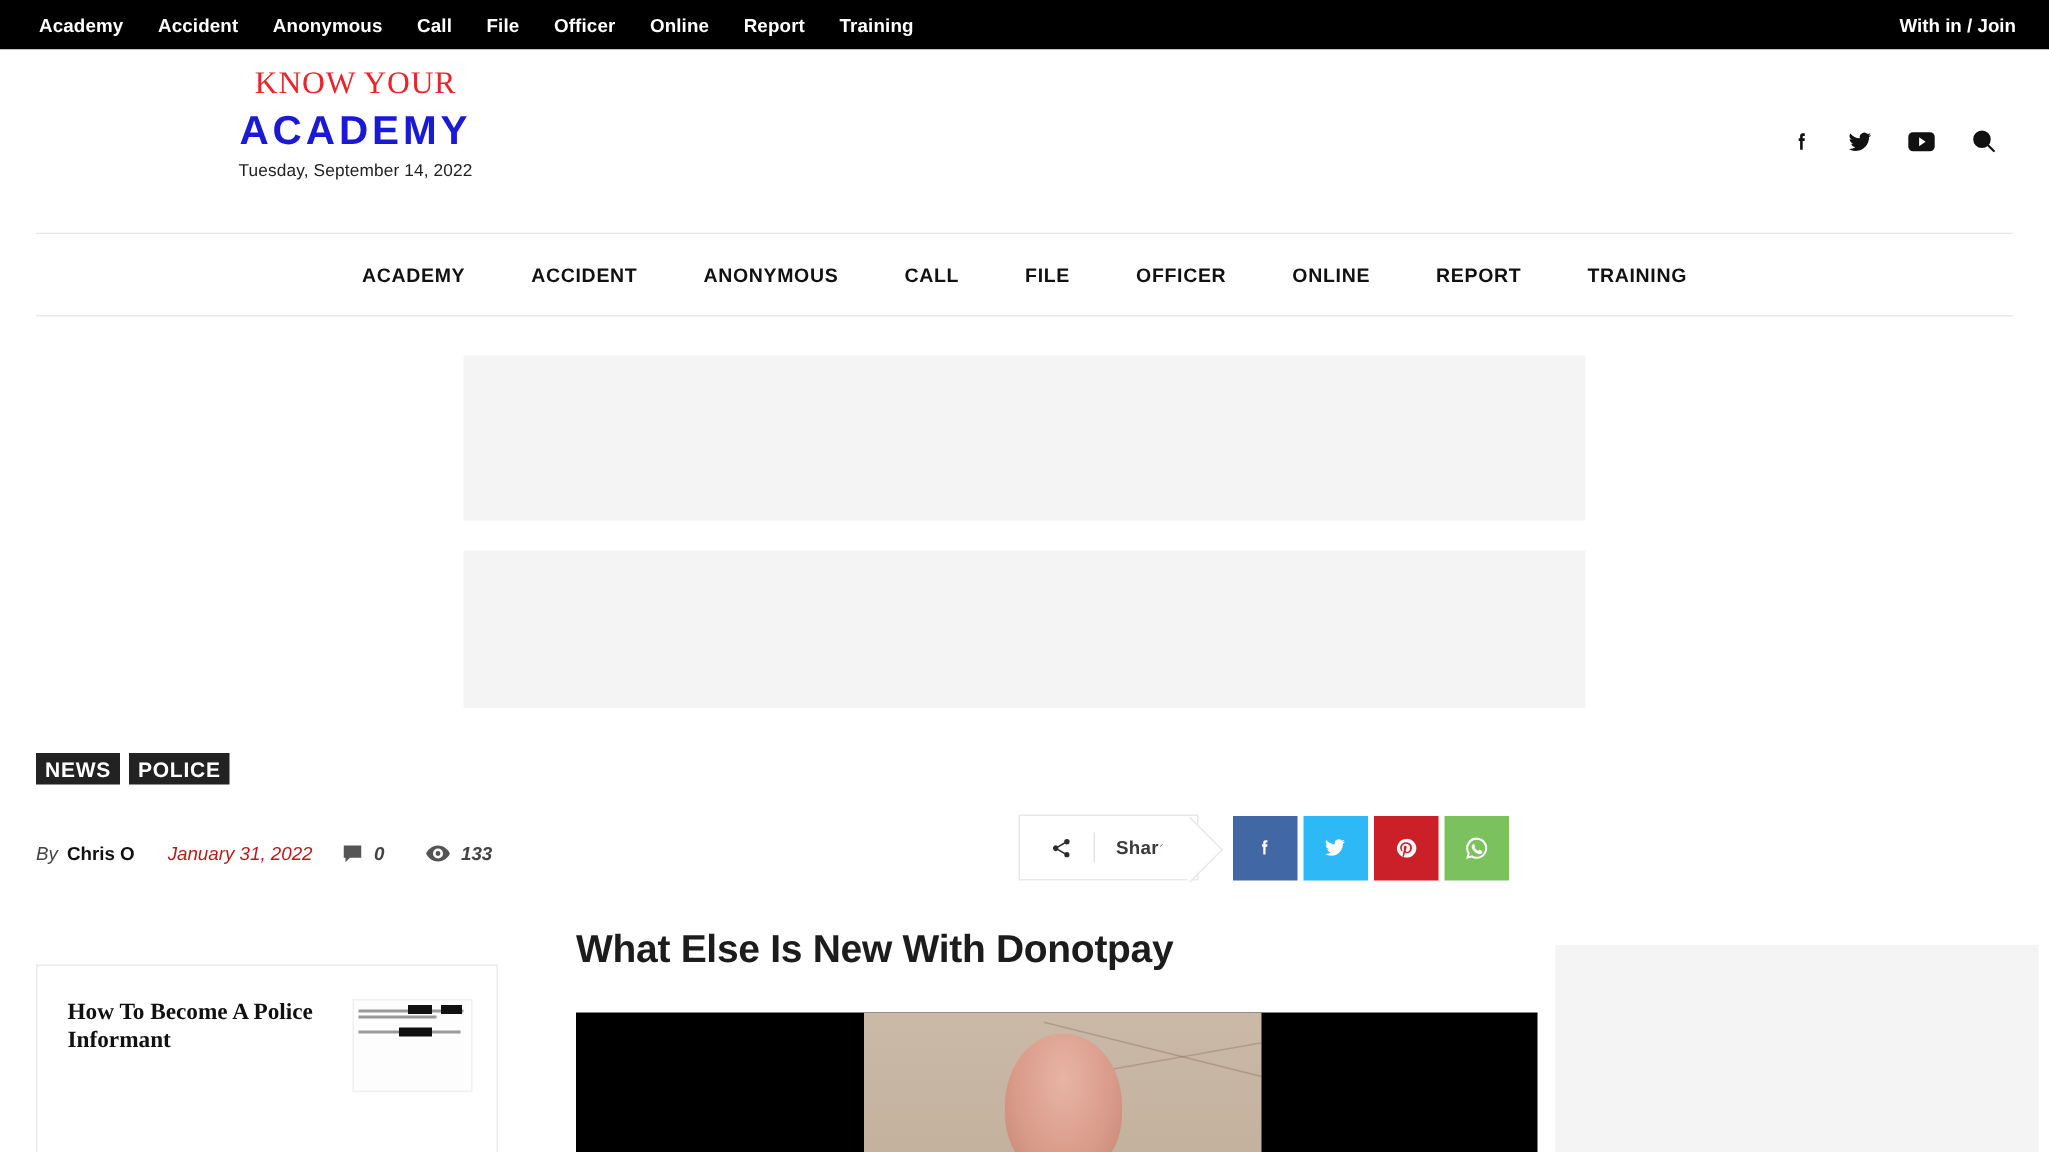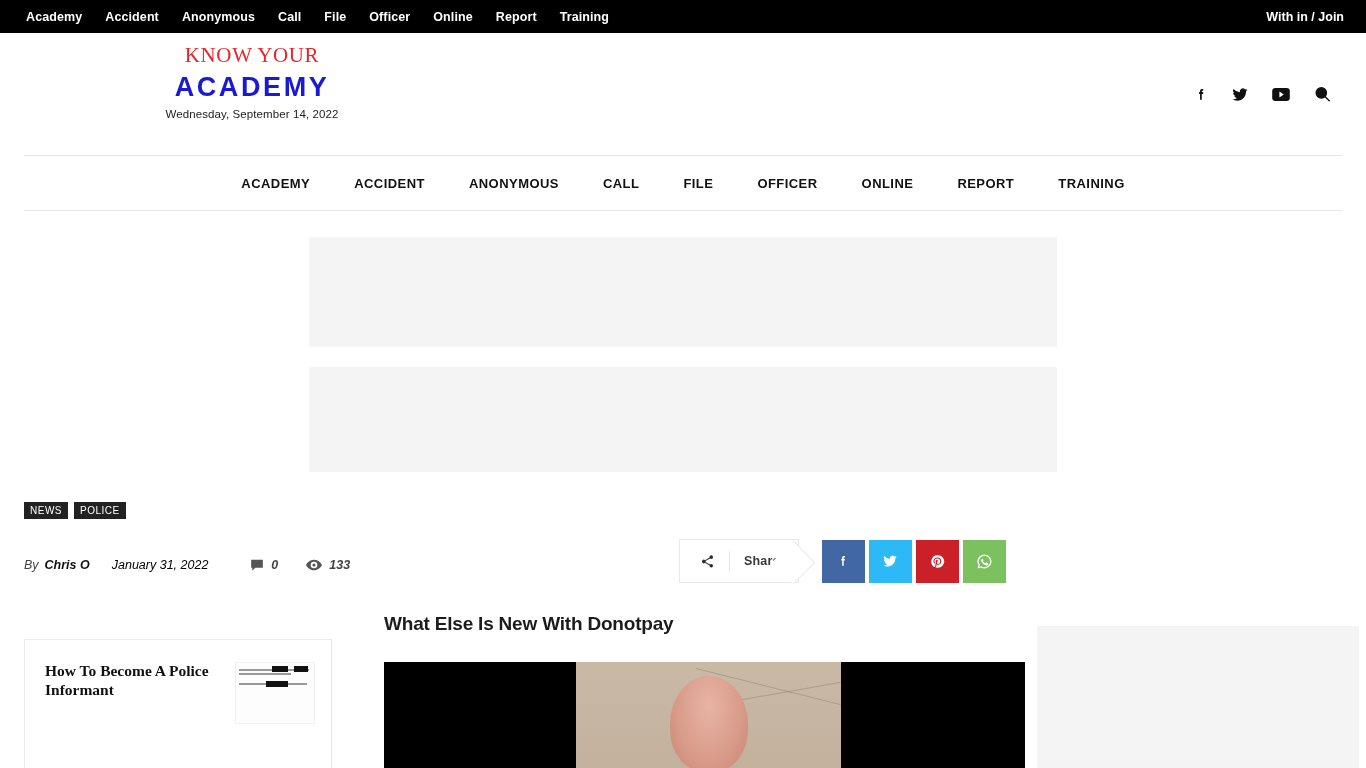--- a/index.html
+++ b/index.html
@@ -38,21 +38,21 @@
   }
 
   
   .header {
     position: relative;
     height: 122px;
     background: #ffffff;
   }
   .logo-wrap {
     position: absolute;
-    left: 156px;
+    left: 141px;
     top: 10px;
     width: 192px;
     text-align: center;
   }
   .logo-top {
     font-family: "Liberation Serif", serif;
     color: #e8252a;
     font-size: 21px;
     letter-spacing: .6px;
     line-height: 24px;
@@ -120,22 +120,22 @@
   
   .content {
     position: relative;
     padding: 0 24px;
     margin-top: 30px;
   }
   .tags { display: flex; gap: 6px; align-items: center; }
   .tag {
     background: #222222;
     color: #ffffff;
-    font-size: 10px;
-    font-weight: normal;
+    font-size: 14px;
+    font-weight: bold;
     letter-spacing: .5px;
     padding: 4px 6px 3px;
     line-height: 1;
     cursor: pointer;
   }
   .article-title {
     font-family: "Liberation Serif", serif;
     font-size: 34px;
     font-weight: bold;
     color: #0d0d0d;
@@ -153,31 +153,30 @@
   }
   .meta-left { display: flex; align-items: flex-start; gap: 0; }
   .meta-by {
     font-size: 12.5px;
     font-style: italic;
     color: #444444;
     margin-right: 6px;
   }
   .meta-author {
     font-size: 12.5px;
-    font-style: italic;
     font-weight: bold;
     color: #111111;
     cursor: pointer;
     margin-right: 22px;
   }
   .meta-date {
     font-size: 12.5px;
     font-style: italic;
-    color: #000000;
-    margin-right: 42px;
+    color: #b91c1c;
+    margin-right: 20px;
   }
   .meta-stat {
     display: flex;
     align-items: center;
     gap: 7px;
     margin-right: 28px;
   }
   .meta-stat svg { display: block; fill: #555555; }
   .meta-stat-val {
     font-size: 12.5px;
@@ -275,21 +274,21 @@
   }
   .dm-thumb .ln {
     position: absolute; background: #9a9a9a; height: 1.5px;
   }
   .dm-thumb .blk {
     position: absolute; background: #111111;
   }
 
   .lower-mid { flex: 1; padding-left: 52px; padding-right: 12px; }
   .section-h2 {
-    font-size: 19px;
+    font-size: 26px;
     font-weight: bold;
     color: #1c1c1c;
     letter-spacing: -.2px;
   }
   .video-embed {
     margin-top: 27px;
     width: 641px;
     height: 120px;
     background: #000000;
     position: relative;
@@ -343,21 +342,21 @@
     <span class="topbar-link">Training</span>
   </div>
   <div class="topbar-spacer"></div>
   <span class="signin">With in / Join</span>
 </div>
 
 <div class="header">
   <div class="logo-wrap">
     <div class="logo-top">KNOW YOUR</div>
     <div class="logo-main">ACADEMY</div>
-    <div class="logo-date">Wednesday, September 14, 2022</div>
+    <div class="logo-date">Tuesday, September 14, 2022</div>
   </div>
 
   <div class="header-right">
     <span class="hicon">
       <svg width="16" height="16" viewBox="0 0 24 24">
           <path d="M15.3 8.4h-2.1V7c0-.6.4-.8.7-.8h1.4V3.6h-2c-2.2 0-2.7 1.6-2.7 2.7v2.1H9.2v2.8h1.4V20h2.6v-8.8h1.9l.2-2.8z"></path>
         </svg>
     </span>
     <span class="hicon">
       <svg width="18" height="18" viewBox="0 0 24 24">

